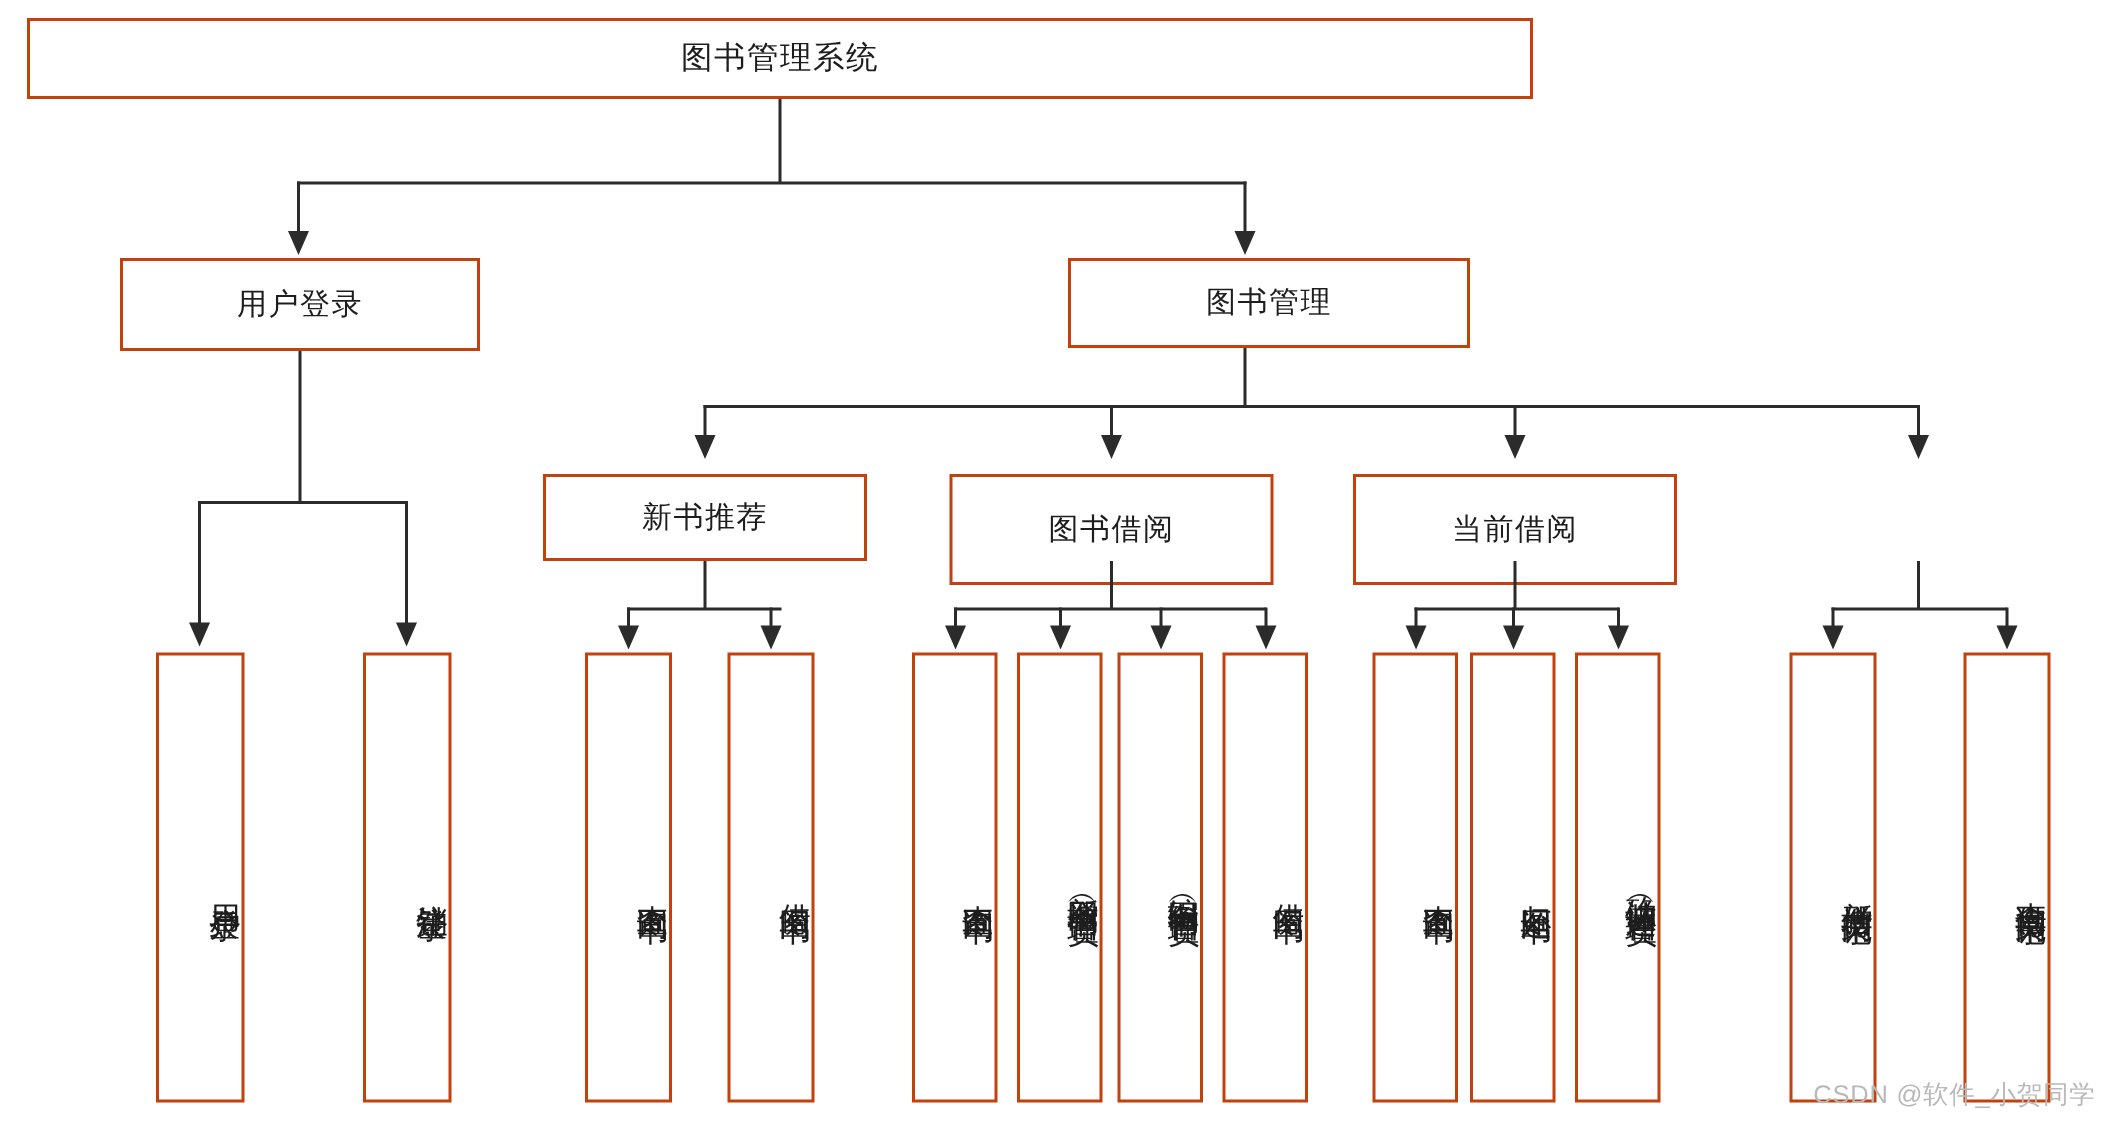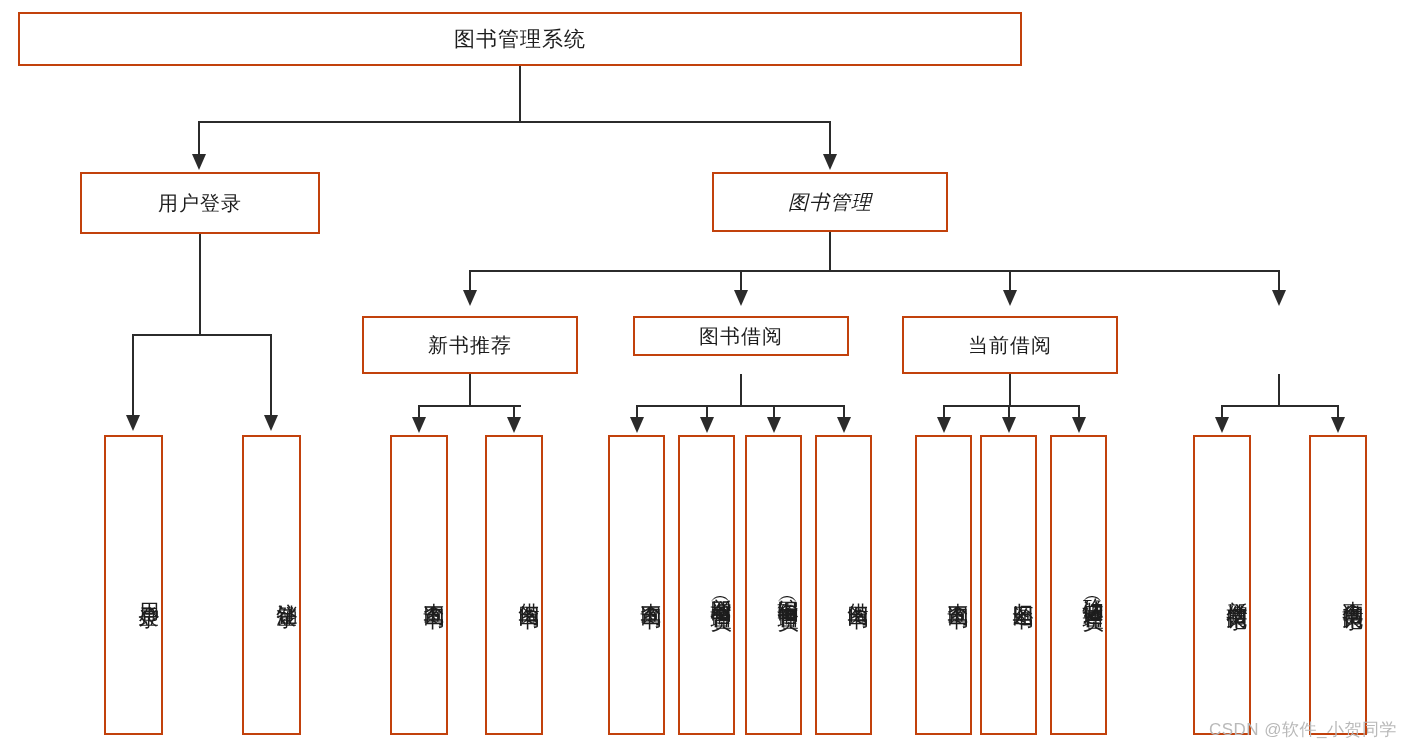--- a/index.html
+++ b/index.html
@@ -86,43 +86,43 @@
 
   <div class="ln v" style="left:519px;top:66px;height:56px;"></div>
   <div class="ln h" style="left:198px;top:121px;width:633px;"></div>
   <div class="ln v" style="left:198px;top:121px;height:35px;"></div>
   <div class="arrow" style="left:192px;top:154px;"></div>
   <div class="ln v" style="left:829px;top:121px;height:35px;"></div>
   <div class="arrow" style="left:823px;top:154px;"></div>
 
   <div class="node horiz" style="left:80px;top:172px;width:240px;height:62px;">用户登录</div>
 
-  <div class="node horiz" style="left:712px;top:172px;width:236px;height:60px;font-style:italic;">图书管理</div>
+  <div class="node horiz" style="left:712px;top:172px;width:268px;height:60px;">图书管理</div>
 
   <div class="ln v" style="left:199px;top:234px;height:102px;"></div>
   <div class="ln h" style="left:132px;top:334px;width:139px;"></div>
   <div class="ln v" style="left:132px;top:334px;height:83px;"></div>
   <div class="arrow" style="left:126px;top:415px;"></div>
   <div class="ln v" style="left:270px;top:334px;height:83px;"></div>
   <div class="arrow" style="left:264px;top:415px;"></div>
 
   <div class="ln v" style="left:829px;top:232px;height:39px;"></div>
   <div class="ln h" style="left:469px;top:270px;width:809px;"></div>
   <div class="ln v" style="left:469px;top:270px;height:22px;"></div>
   <div class="arrow" style="left:463px;top:290px;"></div>
   <div class="ln v" style="left:740px;top:270px;height:22px;"></div>
   <div class="arrow" style="left:734px;top:290px;"></div>
   <div class="ln v" style="left:1009px;top:270px;height:22px;"></div>
   <div class="arrow" style="left:1003px;top:290px;"></div>
   <div class="ln v" style="left:1278px;top:270px;height:22px;"></div>
   <div class="arrow" style="left:1272px;top:290px;"></div>
 
   <div class="node horiz" style="left:362px;top:316px;width:216px;height:58px;">新书推荐</div>
-  <div class="node horiz" style="left:633px;top:316px;width:216px;height:40px;">图书借阅</div>
-  <div class="node horiz" style="left:902px;top:316px;width:216px;height:58px;">当前借阅</div>
+  <div class="node horiz" style="left:633px;top:316px;width:216px;height:74px;">图书借阅</div>
+  <div class="node horiz" style="left:902px;top:316px;width:216px;height:74px;">当前借阅</div>
 
   <div class="ln v" style="left:469px;top:374px;height:32px;"></div>
   <div class="ln h" style="left:418px;top:405px;width:103px;"></div>
   <div class="ln v" style="left:418px;top:405px;height:14px;"></div>
   <div class="arrow" style="left:412px;top:417px;"></div>
   <div class="ln v" style="left:513px;top:405px;height:14px;"></div>
   <div class="arrow" style="left:507px;top:417px;"></div>
 
   <div class="ln v" style="left:740px;top:374px;height:32px;"></div>
   <div class="ln h" style="left:636px;top:405px;width:208px;"></div>

